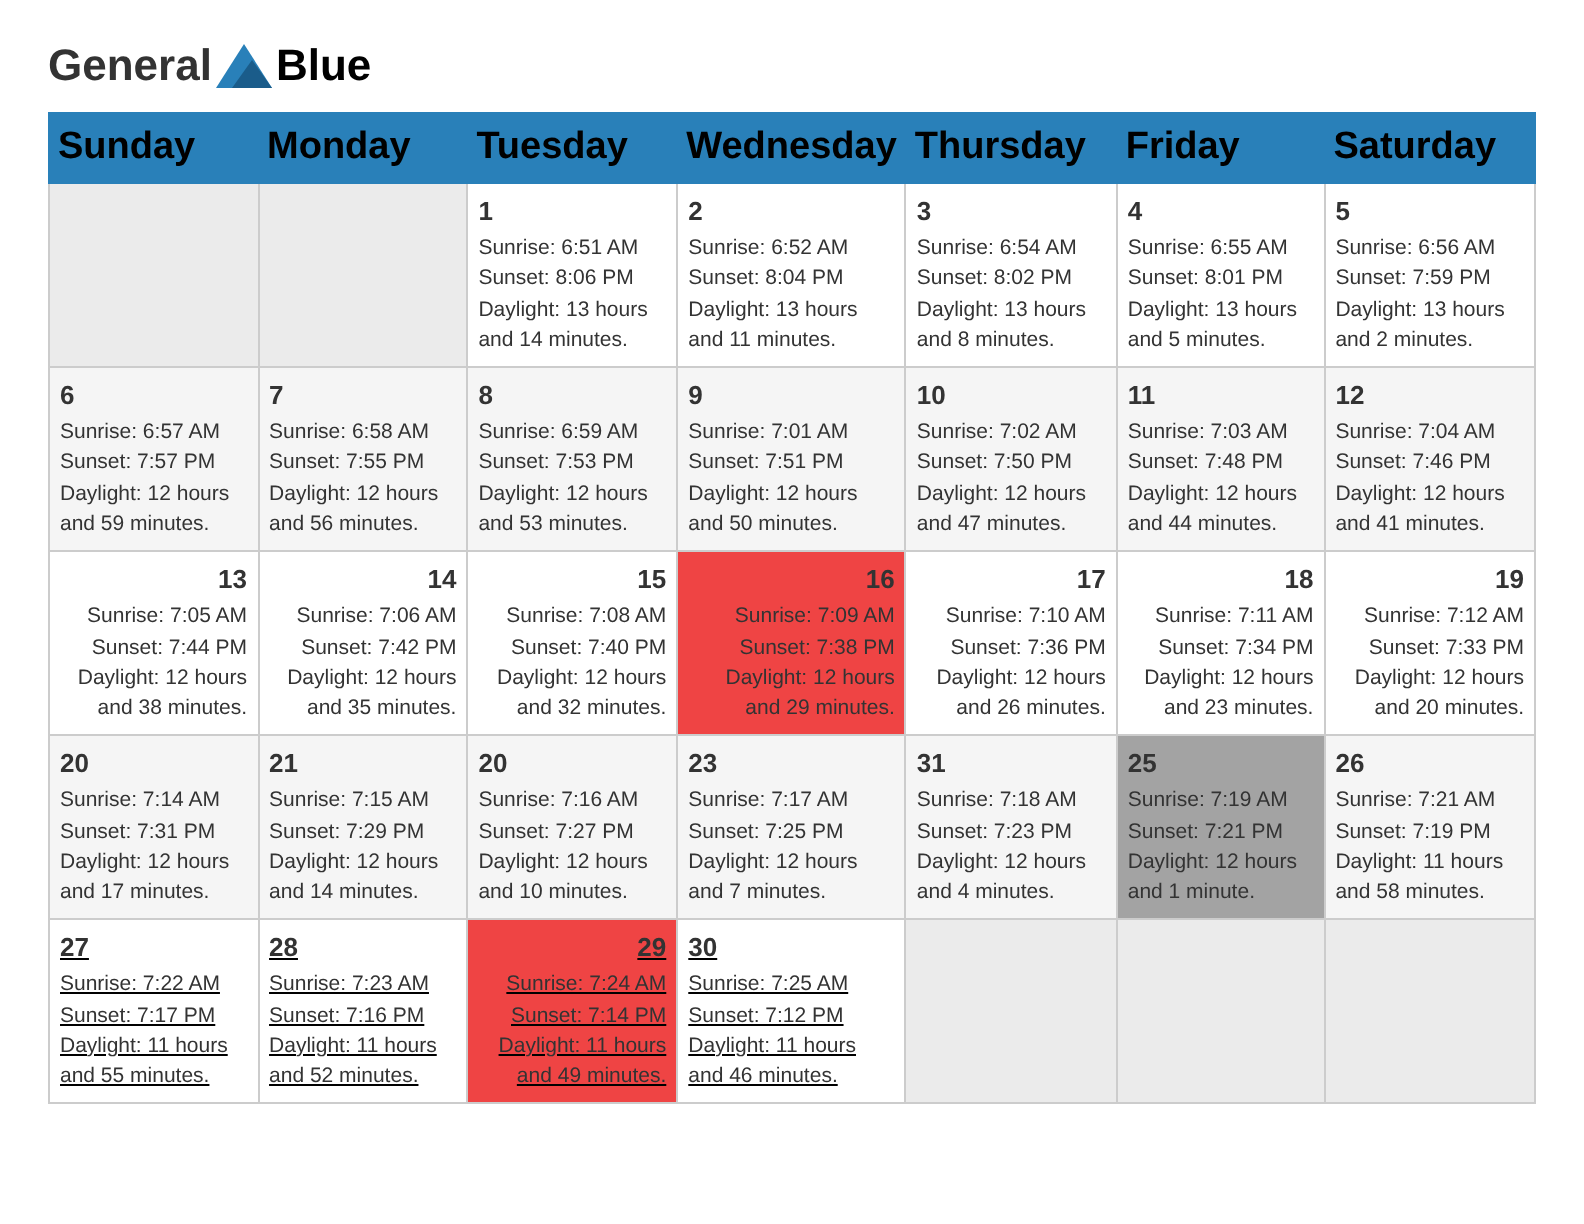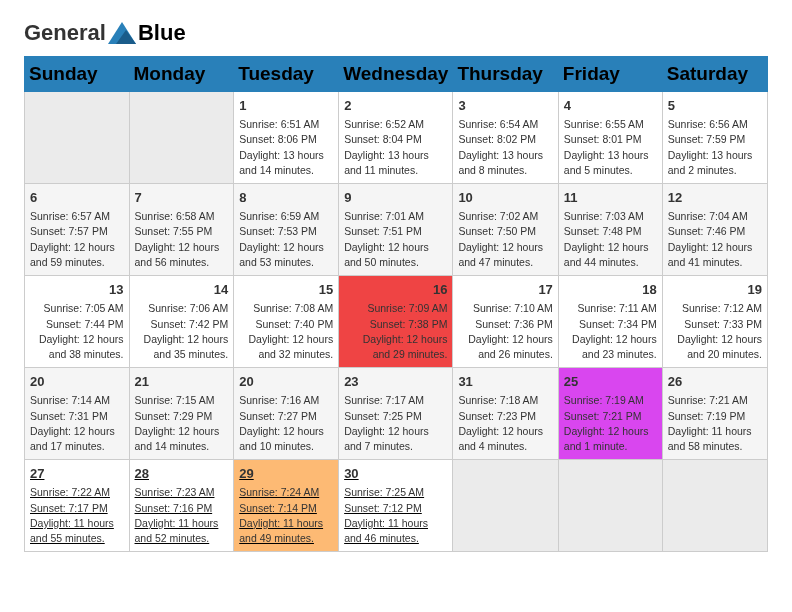--- a/index.html
+++ b/index.html
@@ -225,39 +225,39 @@
           <div class="day-info">Sunrise: 7:16 AM<br>Sunset: 7:27 PM<br>Daylight: 12 hours and 10 minutes.</div>
         </td>
         <td style="background: rgb(245, 245, 245);">
           <span class="day-num">23</span>
           <div class="day-info">Sunrise: 7:17 AM<br>Sunset: 7:25 PM<br>Daylight: 12 hours and 7 minutes.</div>
         </td>
         <td style="background: rgb(245, 245, 245);">
           <span class="day-num">31</span>
           <div class="day-info">Sunrise: 7:18 AM<br>Sunset: 7:23 PM<br>Daylight: 12 hours and 4 minutes.</div>
         </td>
-        <td style="background: #d946ef;">
+        <td style="background: #a3a3a3;">
           <span class="day-num">25</span>
           <div class="day-info">Sunrise: 7:19 AM<br>Sunset: 7:21 PM<br>Daylight: 12 hours and 1 minute.</div>
         </td>
         <td style="background: rgb(245, 245, 245);">
           <span class="day-num">26</span>
           <div class="day-info">Sunrise: 7:21 AM<br>Sunset: 7:19 PM<br>Daylight: 11 hours and 58 minutes.</div>
         </td>
       </tr>
       <tr style="background: rgb(255, 255, 255); text-decoration: underline;">
         <td style="background: rgb(255, 255, 255);">
           <span class="day-num">27</span>
           <div class="day-info">Sunrise: 7:22 AM<br>Sunset: 7:17 PM<br>Daylight: 11 hours and 55 minutes.</div>
         </td>
         <td style="background: rgb(255, 255, 255);">
           <span class="day-num">28</span>
           <div class="day-info">Sunrise: 7:23 AM<br>Sunset: 7:16 PM<br>Daylight: 11 hours and 52 minutes.</div>
         </td>
-        <td style="background: #fdba74;">
+        <td style="background: #ef4444; text-align: right;">
           <span class="day-num">29</span>
           <div class="day-info">Sunrise: 7:24 AM<br>Sunset: 7:14 PM<br>Daylight: 11 hours and 49 minutes.</div>
         </td>
         <td style="background: rgb(255, 255, 255);">
           <span class="day-num">30</span>
           <div class="day-info">Sunrise: 7:25 AM<br>Sunset: 7:12 PM<br>Daylight: 11 hours and 46 minutes.</div>
         </td>
         <td style="background: rgb(235, 235, 235);"></td>
         <td style="background: rgb(235, 235, 235);"></td>
         <td style="background: rgb(235, 235, 235);"></td>

